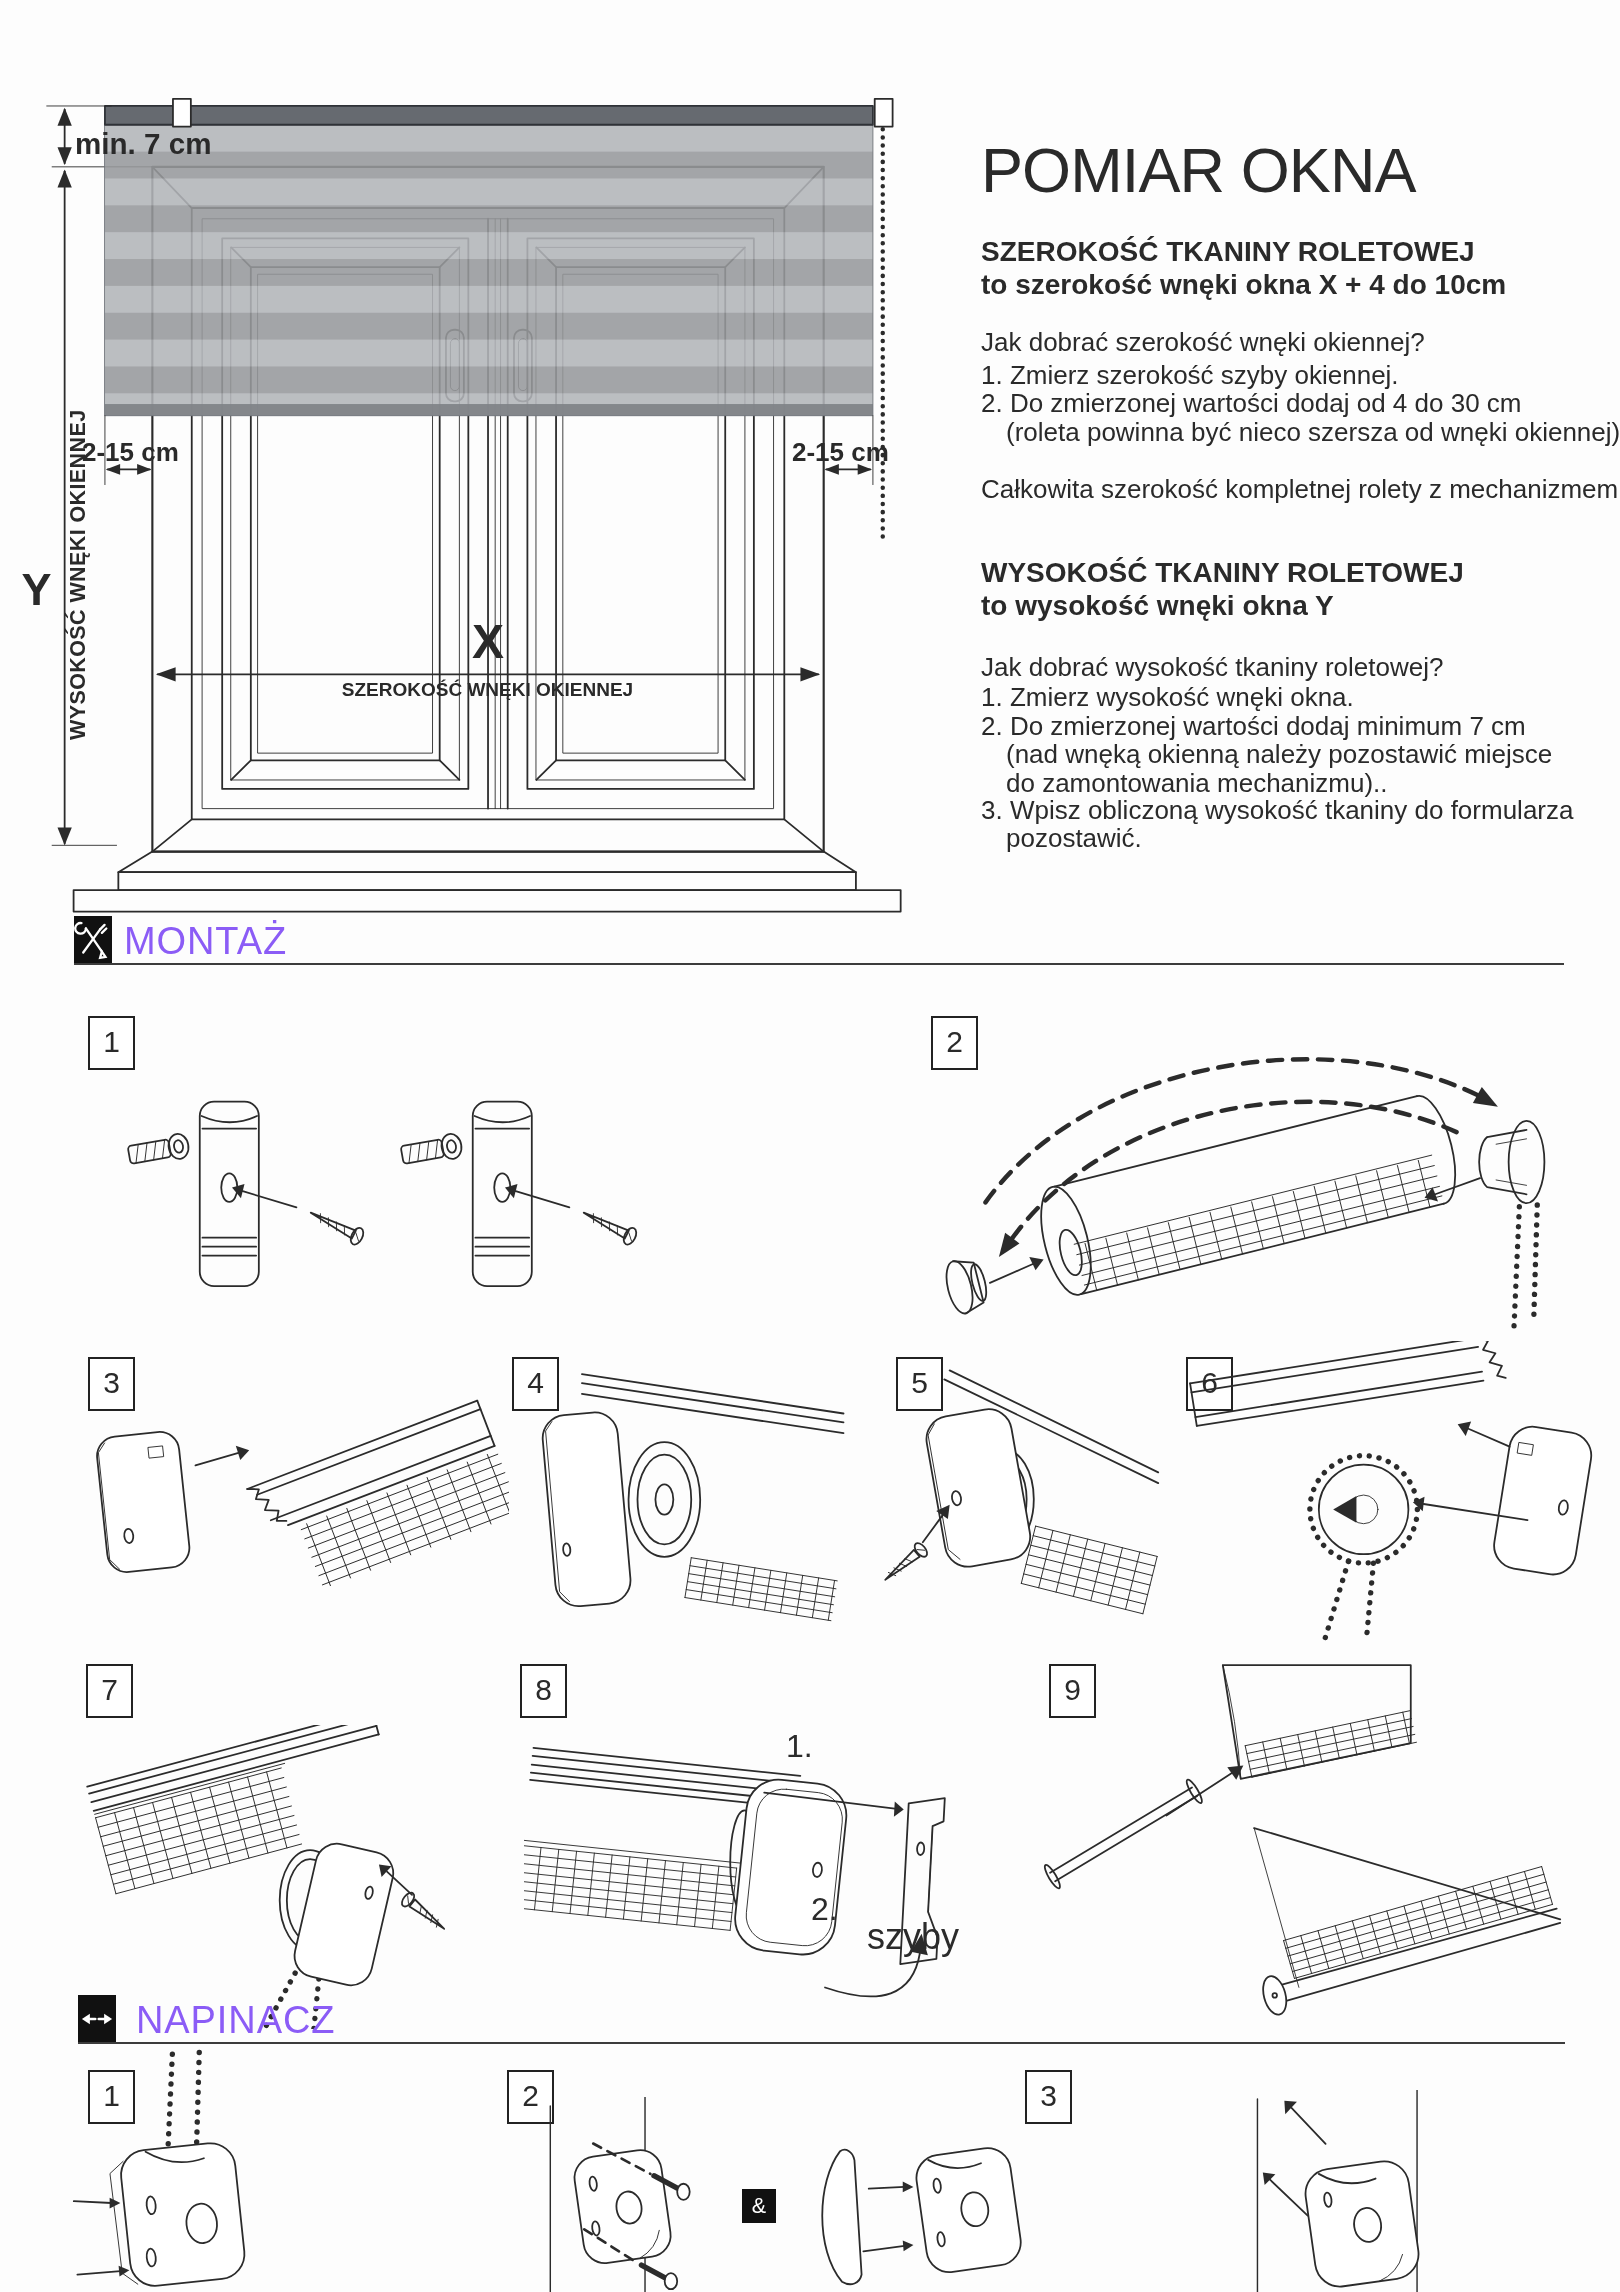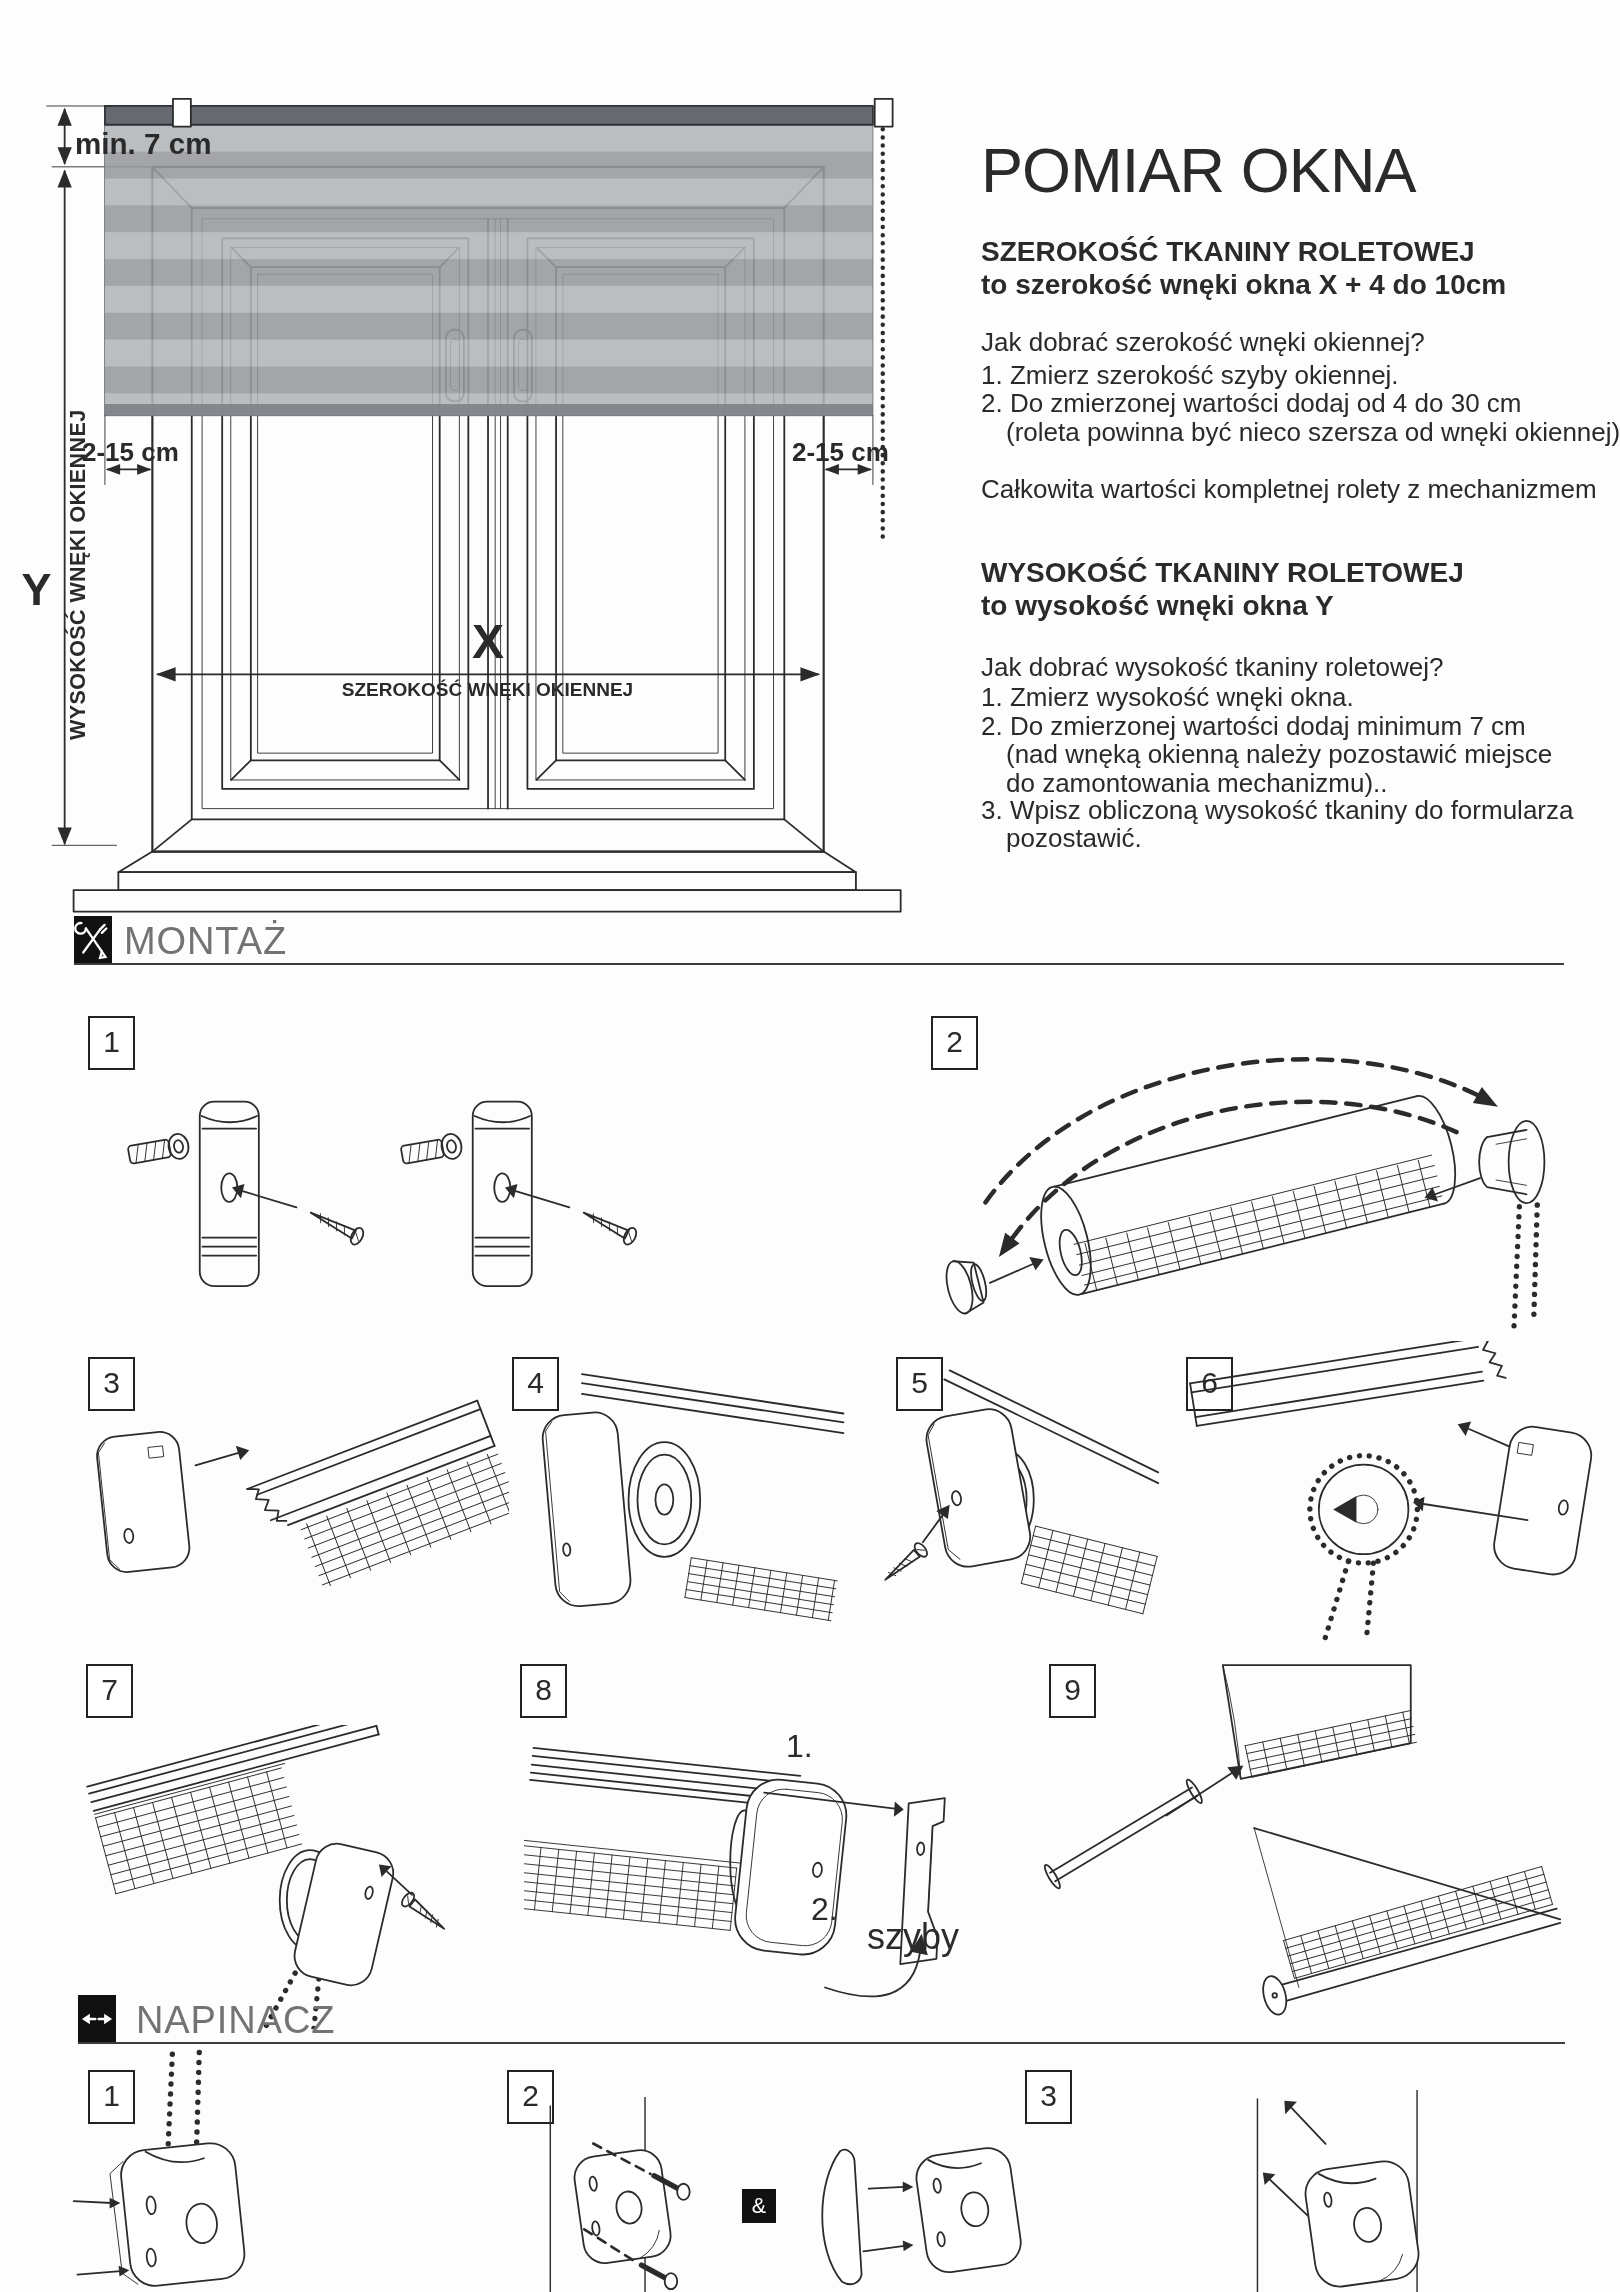--- a/index.html
+++ b/index.html
@@ -14,21 +14,21 @@
   .art .dash{stroke-width:5;stroke-dasharray:16 12;}
   .art .dash2{stroke-width:3;stroke-dasharray:10 8;}
   .art .dot{stroke-width:6;stroke-dasharray:0.1 11;}
   
   .dimlabel{position:absolute;font-weight:bold;white-space:nowrap;}
   .vlabel{position:absolute;font-weight:bold;font-size:21.5px;letter-spacing:0.4px;white-space:nowrap;
           transform:rotate(-90deg);transform-origin:0 0;}
   .title{position:absolute;font-size:63px;letter-spacing:-0.9px;white-space:nowrap;}
   .h-bold{position:absolute;font-size:28px;font-weight:bold;white-space:nowrap;}
   .body-line{position:absolute;font-size:26px;white-space:nowrap;}
-  .sec-title{position:absolute;font-size:38px;letter-spacing:0.9px;white-space:nowrap;color:#737373;}
+  .sec-title{position:absolute;font-size:38px;letter-spacing:0.9px;white-space:nowrap;color:#8b5cf6;}
   .sec-icon{position:absolute;width:38px;height:48px;background:#111;}
   .sec-rule{position:absolute;height:1.8px;background:#3c3c3c;}
   .stepbox{position:absolute;width:43px;height:50px;border:2.7px solid #222;background:#fff;
            font-size:30px;text-align:center;line-height:47px;}
   .steplabel{position:absolute;font-size:32px;color:#2b2b2b;white-space:nowrap;}
   .amp{position:absolute;width:34px;height:34px;background:#111;color:#fff;font-size:21.5px;
        text-align:center;line-height:34px;}
 </style>
 </head>
 <body>
@@ -135,21 +135,21 @@
 
   <div class="abs" style="left:981px;top:93px;width:618px;height:770px">
     <div class="title" style="left:0;top:0">POMIAR OKNA</div>
 
     <div class="h-bold" style="left:0;top:102px">SZEROKOŚĆ TKANINY ROLETOWEJ</div>
     <div class="h-bold" style="left:0;top:135px">to szerokość wnęki okna X + 4 do 10cm</div>
     <div class="body-line" style="left:0;top:193px">Jak dobrać szerokość wnęki okiennej?</div>
     <div class="body-line" style="left:0;top:226px">1. Zmierz szerokość szyby okiennej.</div>
     <div class="body-line" style="left:0;top:254px">2. Do zmierzonej wartości dodaj od 4 do 30 cm</div>
     <div class="body-line" style="left:25px;top:283px">(roleta powinna być nieco szersza od wnęki okiennej)</div>
-    <div class="body-line" style="left:0;top:340px">Całkowita wartości kompletnej rolety z mechanizmem</div>
+    <div class="body-line" style="left:0;top:340px">Całkowita szerokość kompletnej rolety z mechanizmem</div>
 
     <div class="h-bold" style="left:0;top:423px">WYSOKOŚĆ TKANINY ROLETOWEJ</div>
     <div class="h-bold" style="left:0;top:456px">to wysokość wnęki okna Y</div>
     <div class="body-line" style="left:0;top:518px">Jak dobrać wysokość tkaniny roletowej?</div>
     <div class="body-line" style="left:0;top:548px">1. Zmierz wysokość wnęki okna.</div>
     <div class="body-line" style="left:0;top:577px">2. Do zmierzonej wartości dodaj minimum 7 cm</div>
     <div class="body-line" style="left:25px;top:605px">(nad wnęką okienną należy pozostawić miejsce</div>
     <div class="body-line" style="left:25px;top:634px">do zamontowania mechanizmu)..</div>
     <div class="body-line" style="left:0;top:661px">3. Wpisz obliczoną wysokość tkaniny do formularza</div>
     <div class="body-line" style="left:25px;top:689px">pozostawić.</div>

